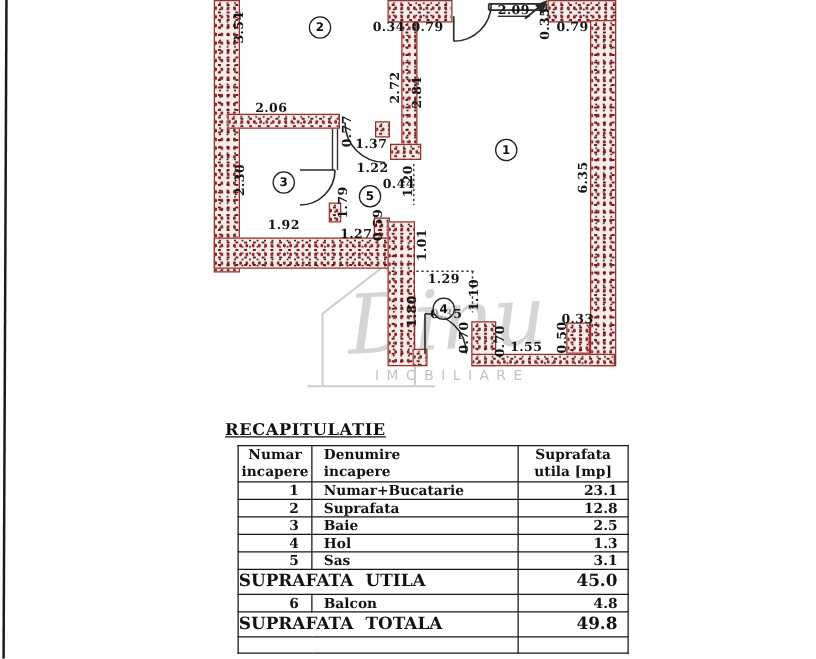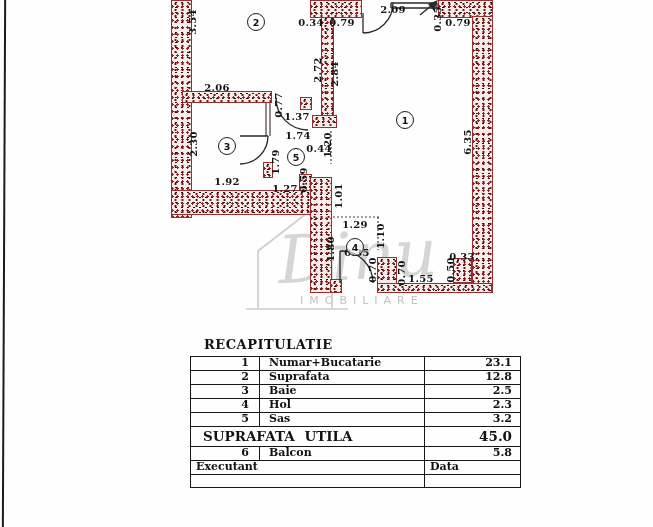--- a/index.html
+++ b/index.html
@@ -28,34 +28,34 @@
        font:bold 9.5px "DejaVu Sans",sans-serif;color:#111;
        display:flex;align-items:center;justify-content:center;}
   #watermark-svg,#lines-svg{position:absolute;left:0;top:0;pointer-events:none;}
   #watermark-svg{z-index:1;}
   #lines-svg{z-index:4;}
   #wm-script{position:absolute;z-index:1;left:278px;top:218px;width:160px;
        font:italic 66px "DejaVu Serif",serif;color:#cbcbcb;transform:rotate(-3deg);opacity:.8;}
   #wm-caption{position:absolute;z-index:1;left:300px;top:294px;
        font:11px "DejaVu Sans",sans-serif;color:#c3c3c3;letter-spacing:6px;}
   
-  #recap-title{position:absolute;left:204px;top:337px;font:bold 13px "DejaVu Serif",serif;
-       color:#111;letter-spacing:.5px;}
+  #recap-title{position:absolute;left:180px;top:337px;font:bold 13px "DejaVu Serif",serif;
+       color:#111;letter-spacing:.5px;text-decoration:underline;}
   #recap-table{position:absolute;left:190px;top:356px;width:300px;border-collapse:collapse;
        table-layout:fixed;font-family:"DejaVu Serif",serif;font-weight:bold;color:#121212;}
   #recap-table td{border:1.6px solid #161616;padding:0;vertical-align:middle;
        font-size:11px;line-height:1.1;overflow:hidden;}
   #recap-table .c-num{width:58px;text-align:right;padding-right:10px;}
   #recap-table .c-name{width:155px;text-align:left;padding-left:9px;}
   #recap-table .c-area{width:87px;text-align:right;padding-right:8px;}
   #recap-table .hdr div{padding:1px 0;}
   #recap-table .hdr .c-name div{text-align:left;}
   #recap-table tr.data-row td{height:13px;}
   #recap-table tr.total-row td{height:19px;font-size:13.5px;text-align:right;}
-  #recap-table tr.total-row .t-label{text-align:left;padding-left:12px;word-spacing:5px;}
+  #recap-table tr.total-row .t-label{text-align:left;word-spacing:5px;}
   #recap-table tr.footer-row td{height:13px;text-align:left;padding-left:5px;}
 </style>
 </head>
 <body>
 
 <div id="page">
 
   <div id="scan-edge"></div>
 
   <div id="floor-plan">
@@ -95,28 +95,28 @@
       <path d="M340,283 L340,251 M340,251 A32,32 0 0 1 373,283" fill="none" stroke="#2a2a2a" stroke-width="1.3"></path>
       <path d="M333,217 L380,217" fill="none" stroke="#444" stroke-width="1.2" stroke-dasharray="2,2"></path>
       <path d="M378,217 L378,250" fill="none" stroke="#444" stroke-width="1.2" stroke-dasharray="2,2"></path>
       <path d="M331,131 L331,164" fill="none" stroke="#444" stroke-width="1.2" stroke-dasharray="2,2"></path>
     </svg>
 
   <div class="dim vdim" style="left: 192px; top: 22px;">3.54</div>
       <div class="dim" style="left: 217px; top: 87px;">2.06</div>
       <div class="dim" style="left: 311px; top: 22px;">0.34</div>
       <div class="dim" style="left: 342px; top: 22px;">0.79</div>
-      <div class="dim" style="left: 393px; top: 9px;">2.09</div>
+      <div class="dim" style="left: 411px; top: 9px; text-decoration: underline;">2.09</div>
       <div class="dim vdim" style="left: 437px; top: 19px;">0.35</div>
       <div class="dim" style="left: 458px; top: 22px;">0.79</div>
       <div class="dim vdim" style="left: 317px; top: 70px;">2.72</div>
       <div class="dim vdim" style="left: 334px; top: 74px;">2.84</div>
       <div class="dim vdim" style="left: 278px; top: 105px;">0.77</div>
       <div class="dim" style="left: 297px; top: 116px;">1.37</div>
-      <div class="dim" style="left: 298px; top: 135px;">1.74</div>
+      <div class="dim" style="left: 298px; top: 135px;">1.22</div>
       <div class="dim vdim" style="left: 327px; top: 145px;">1.20</div>
       <div class="dim vdim" style="left: 193px; top: 144px;">2.30</div>
       <div class="dim vdim" style="left: 275px; top: 162px;">1.79</div>
       <div class="dim" style="left: 319px; top: 148px;">0.44</div>
       <div class="dim" style="left: 227px; top: 181px;">1.92</div>
       <div class="dim" style="left: 285px; top: 188px;">1.27</div>
       <div class="dim vdim" style="left: 303px; top: 180px;">0.59</div>
       <div class="dim vdim" style="left: 338px; top: 196px;">1.01</div>
       <div class="dim vdim" style="left: 467px; top: 142px;">6.35</div>
       <div class="dim" style="left: 355px; top: 224px;">1.29</div>
@@ -132,57 +132,71 @@
       <div class="room-circle" style="left: 256px; top: 22px;">2</div>
       <div class="room-circle" style="left: 227px; top: 146px;">3</div>
       <div class="room-circle" style="left: 355px; top: 247px;">4</div>
       <div class="room-circle" style="left: 296px; top: 157px;">5</div>
     </div>
 
   <div id="recap-title">RECAPITULATIE</div>
 
   <table id="recap-table">
     <tbody>
+        <tr class="hdr">
+      <td class="c-num" style="text-align:center;padding-right:0;">
+        <div>Numar</div>
+        <div>incapere</div>
+      </td>
+      <td class="c-name">
+        <div>Denumire</div>
+        <div>incapere</div>
+      </td>
+      <td class="c-area" style="text-align:center;padding-right:0;">
+        <div>Suprafata</div>
+        <div>utila [mp]</div>
+      </td>
+    </tr>
     <tr class="data-row">
       <td class="c-num">1</td>
       <td class="c-name">Numar+Bucatarie</td>
       <td class="c-area">23.1</td>
     </tr>
     <tr class="data-row">
       <td class="c-num">2</td>
       <td class="c-name">Suprafata</td>
       <td class="c-area">12.8</td>
     </tr>
     <tr class="data-row">
       <td class="c-num">3</td>
       <td class="c-name">Baie</td>
       <td class="c-area">2.5</td>
     </tr>
     <tr class="data-row">
       <td class="c-num">4</td>
       <td class="c-name">Hol</td>
-      <td class="c-area">2.3</td>
+      <td class="c-area">1.3</td>
     </tr>
     <tr class="data-row">
       <td class="c-num">5</td>
       <td class="c-name">Sas</td>
-      <td class="c-area">3.2</td>
+      <td class="c-area">3.1</td>
     </tr>
     <tr class="total-row">
       <td class="t-label" colspan="2">SUPRAFATA UTILA</td>
       <td class="c-area">45.0</td>
     </tr>
     <tr class="data-row">
       <td class="c-num">6</td>
       <td class="c-name">Balcon</td>
-      <td class="c-area">5.8</td>
-    </tr>
-    <tr class="footer-row">
-      <td colspan="2">Executant</td>
-      <td>Data</td>
+      <td class="c-area">4.8</td>
+    </tr>
+    <tr class="total-row">
+      <td class="t-label" colspan="2">SUPRAFATA TOTALA</td>
+      <td class="c-area">49.8</td>
     </tr>
     <tr>
       <td colspan="2" style="height:12px;"></td>
       <td style="height:12px;"></td>
     </tr>
   </tbody>
     </table>
 
 </div>
 

